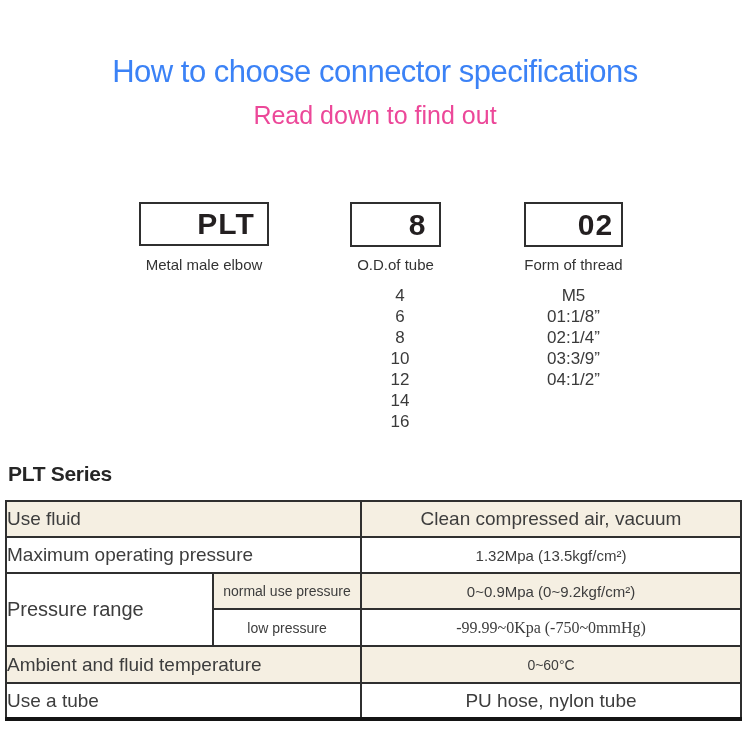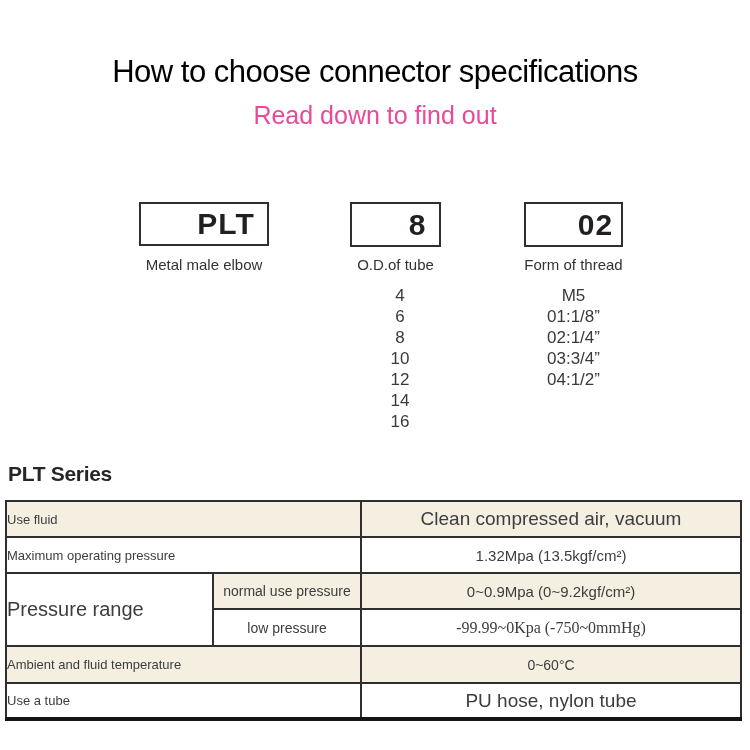--- a/index.html
+++ b/index.html
@@ -6,21 +6,21 @@
   body{
     width:750px;height:750px;position:relative;overflow:hidden;
     font-family:"Liberation Sans", sans-serif;
     -webkit-font-smoothing:antialiased;
   }
   .abs{position:absolute;}
 
   
   .main-title{
     top:54px;left:0;width:750px;text-align:center;
-    font-size:31px;letter-spacing:-0.5px;color:#000000;
+    font-size:31px;letter-spacing:-0.5px;color:#3b82f6;
   }
   .sub-title{
     top:101px;left:0;width:750px;text-align:center;
     font-size:25px;color:#ec4899;
   }
 
   
   .code-box{
     border:2px solid #2f2f2f;background:#fff;color:#231f20;
     display:flex;align-items:center;justify-content:center;
@@ -56,21 +56,21 @@
     position:absolute;left:5px;top:500px;width:737px;
     border-collapse:collapse;table-layout:fixed;
     border:2px solid #2f2f2f;border-bottom:4px solid #141414;
   }
   table.spec td{
     border:2px solid #2f2f2f;vertical-align:middle;
     color:#3d3d3d;box-sizing:border-box;padding:0;
   }
   .beige{background:#f5efe2;}
   .white{background:#ffffff;}
-  td.lbl{font-size:13px;padding-left:18px;text-align:left;}
+  td.lbl{font-size:19px;padding-left:18px;text-align:left;}
   td.lbl-big{font-size:20px;}
   td.sub{font-size:14px;text-align:center;}
   td.val{text-align:center;}
   .v-lg{font-size:19px;}
   .v-md{font-size:16px;font-family:Liberation Serif, serif;}
   .v-sm{font-size:15px;}
   .v-xs{font-size:14px;}
   tr.r{height:36px;}
   tr.r2{height:37px;}
 </style>
@@ -101,21 +101,21 @@
   <div>10</div>
   <div>12</div>
   <div>14</div>
   <div>16</div>
 </div>
 
 <div class="abs opt-list list-thread">
   <div>M5</div>
   <div>01:1/8”</div>
   <div>02:1/4”</div>
-  <div>03:3/4”</div>
+  <div>03:3/9”</div>
   <div>04:1/2”</div>
 </div>
 
 <div class="abs series-heading">PLT Series</div>
 
 <table class="spec">
   <colgroup>
     <col style="width:207px">
     <col style="width:148px">
     <col>

